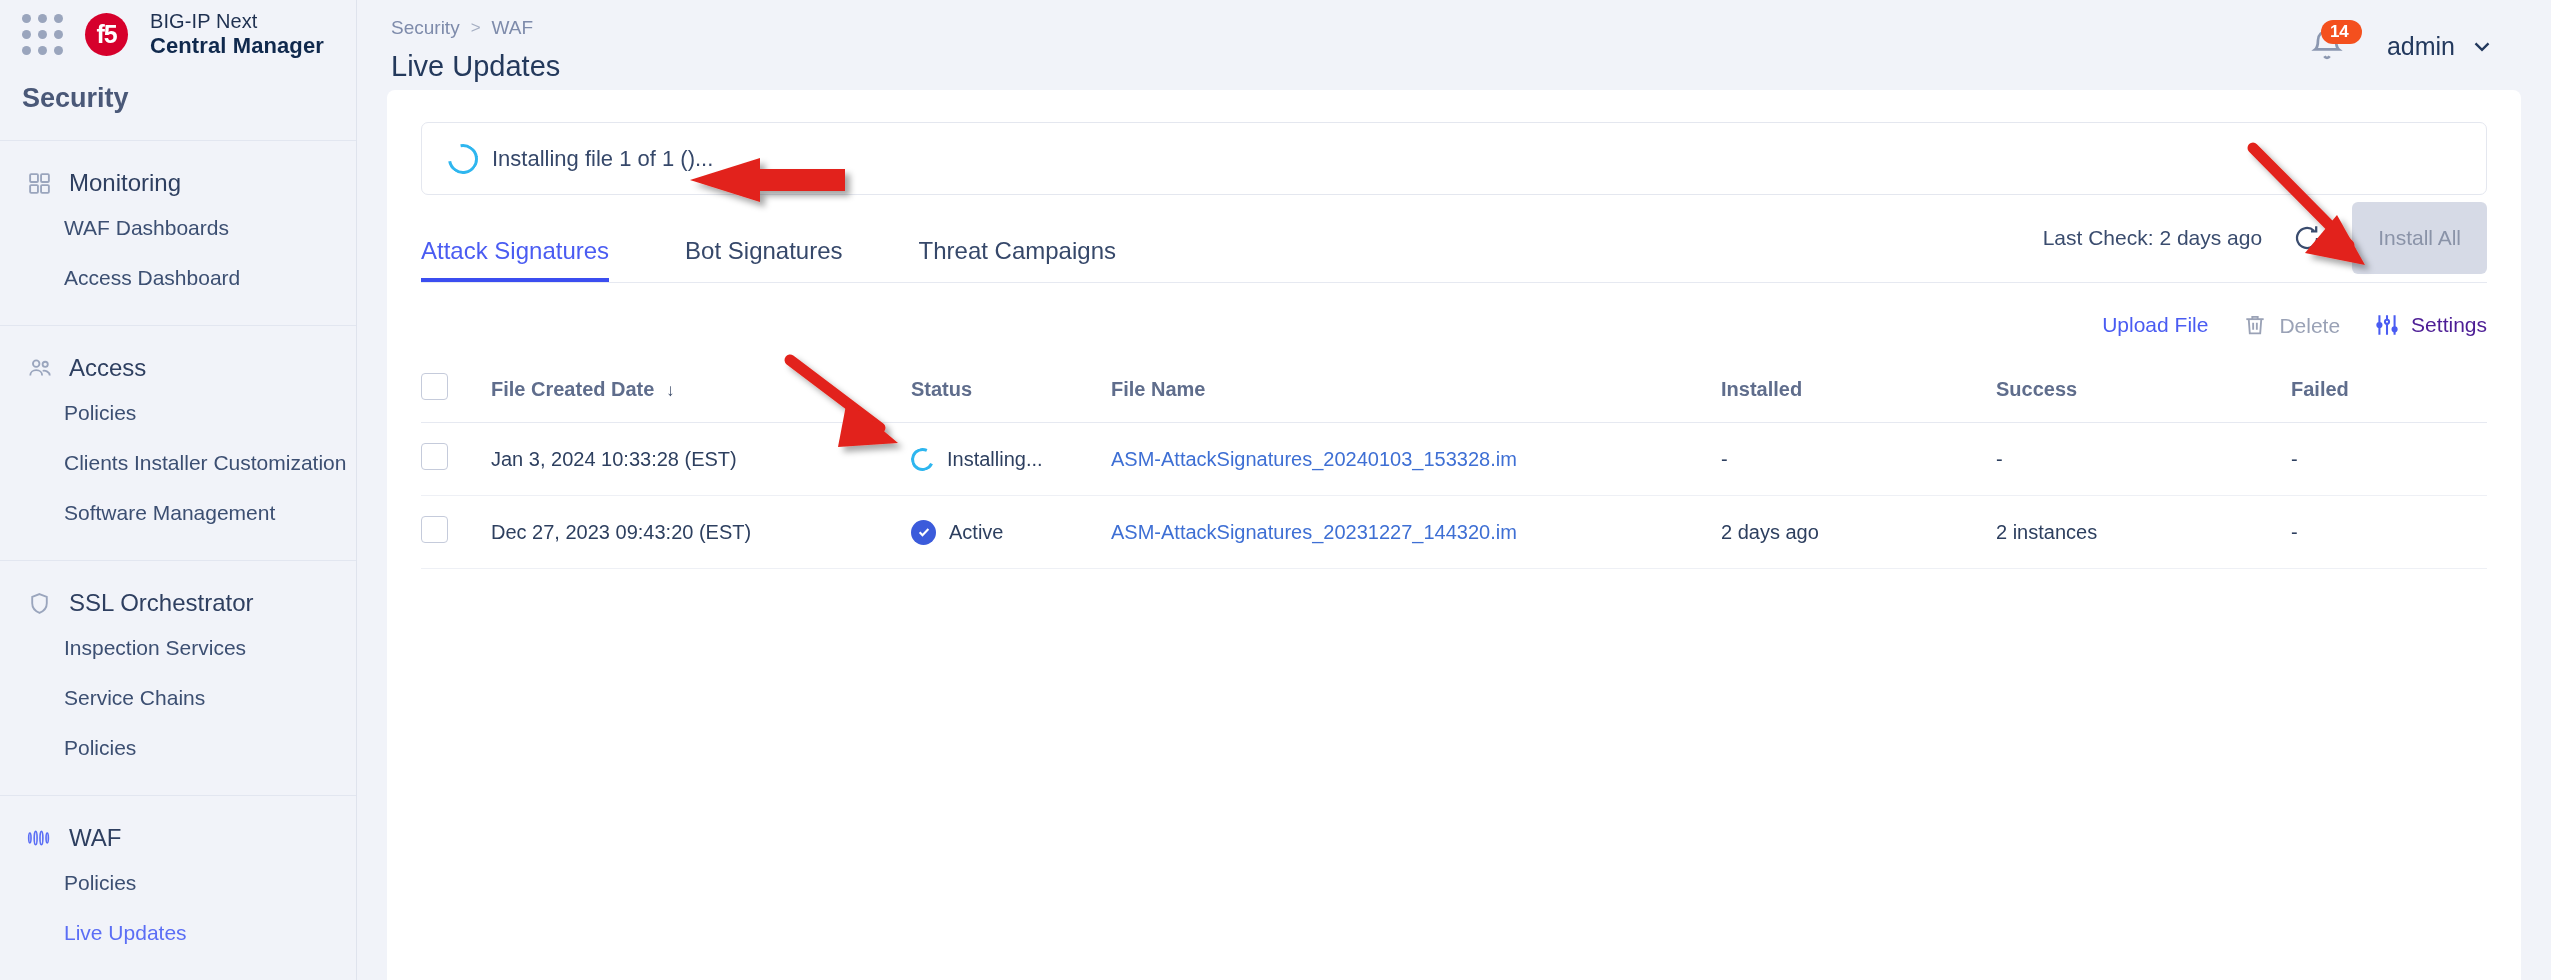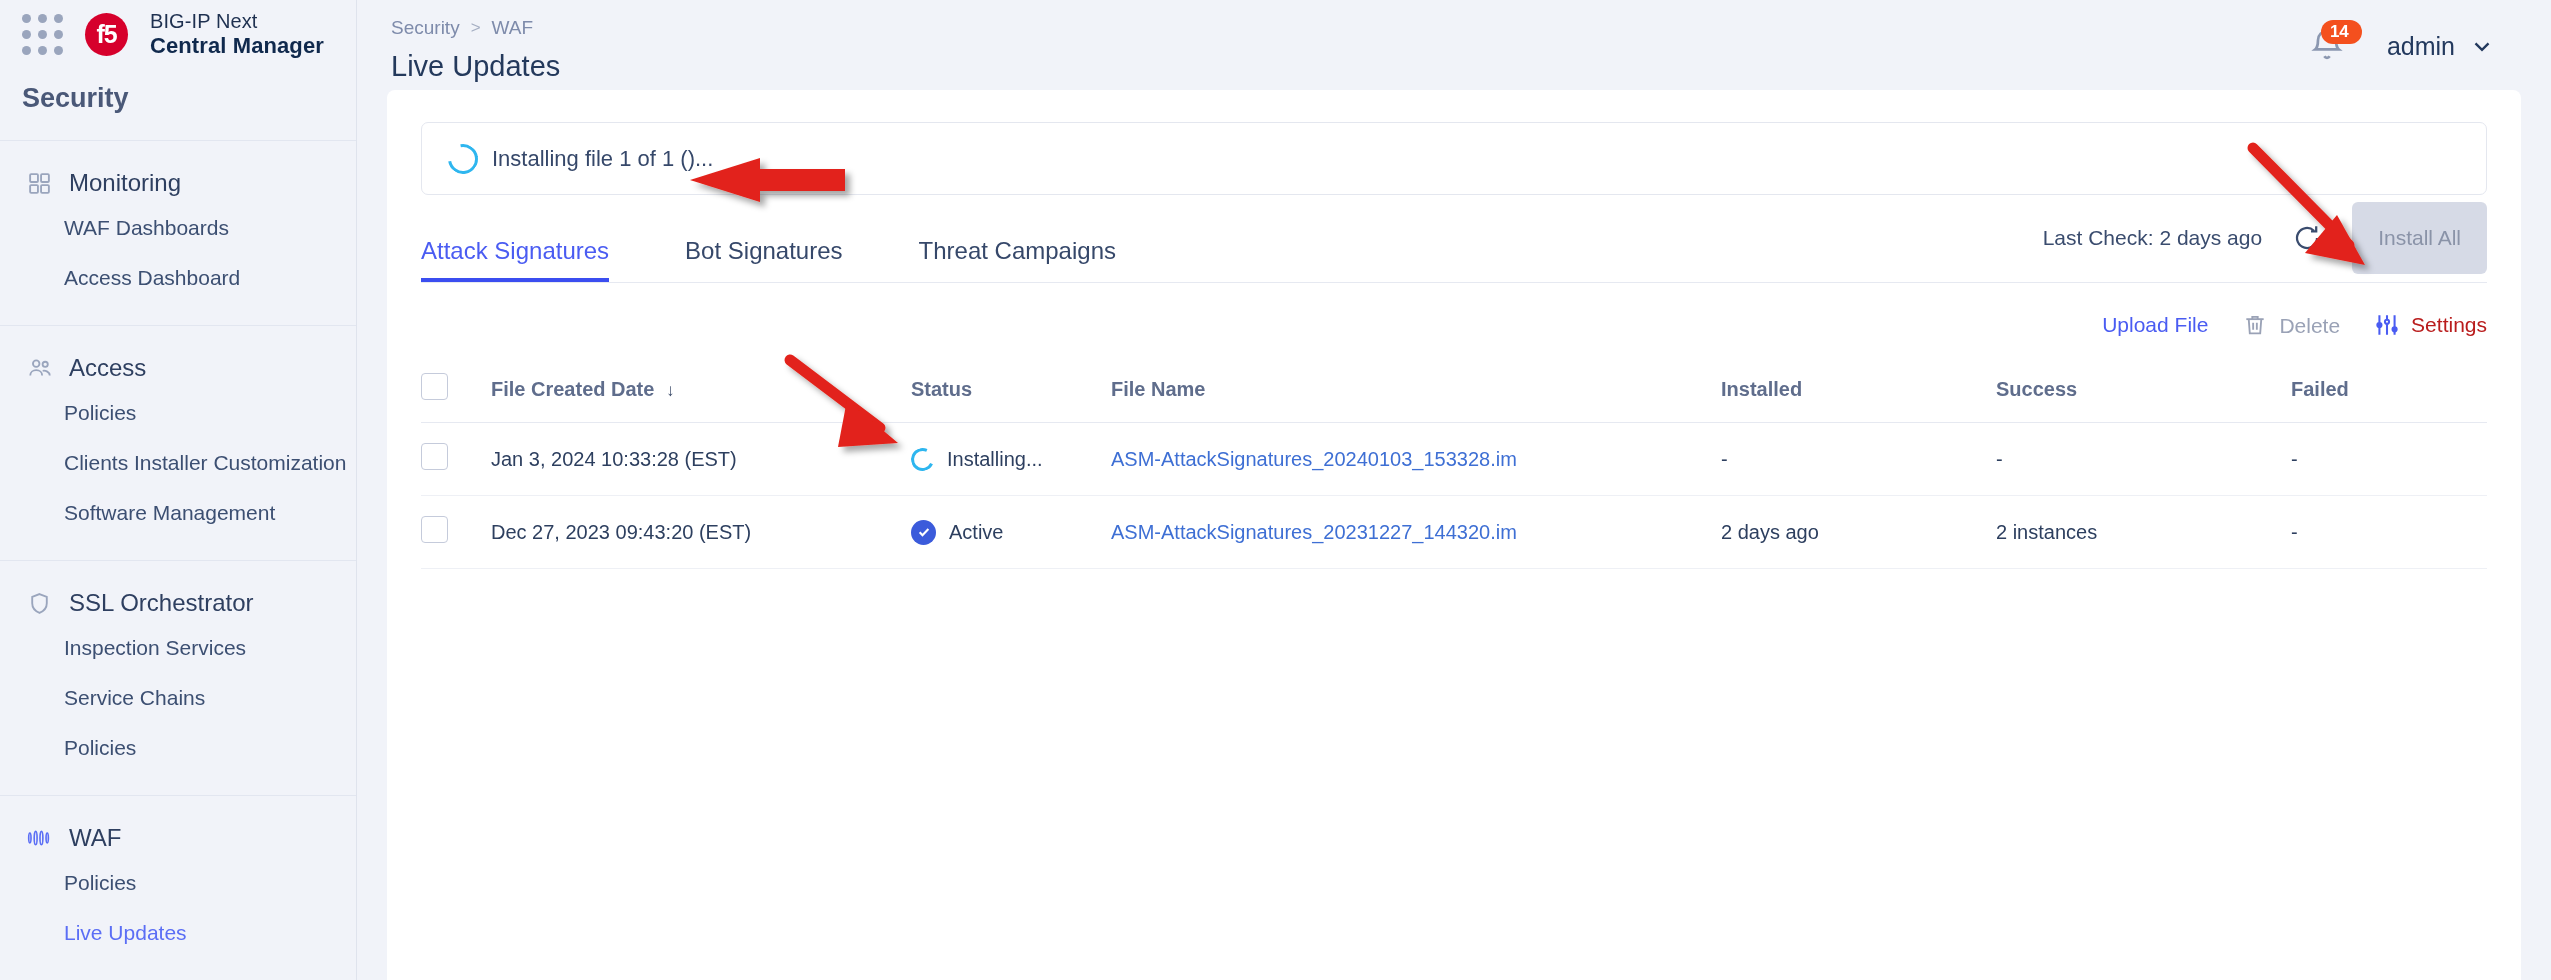--- a/index.html
+++ b/index.html
@@ -177,21 +177,21 @@
 
   .actionsrow {
     display: flex; justify-content: flex-end; align-items: center;
     gap: 34px;
     margin: 22px 34px 0 34px;
     height: 40px;
   }
   .action { display: flex; align-items: center; gap: 11px; font-size: 21px; cursor: pointer; }
   .action.link { color: #4a5cf2; }
   .action.disabled { color: #9aa2b6; align-items: flex-end; }
-  .action.settings { color: #b91c1c; }
+  .action.settings { color: #4c1d95; }
 
   
   table.tbl { width: calc(100% - 68px); margin: 28px 34px 0 34px; border-collapse: collapse; }
   table.tbl thead th {
     text-align: left;
     font-size: 20px;
     color: #5f6d8c;
     font-weight: bold;
     padding: 0 0 17px 0;
     border-bottom: 1px solid #e6e9f1;

